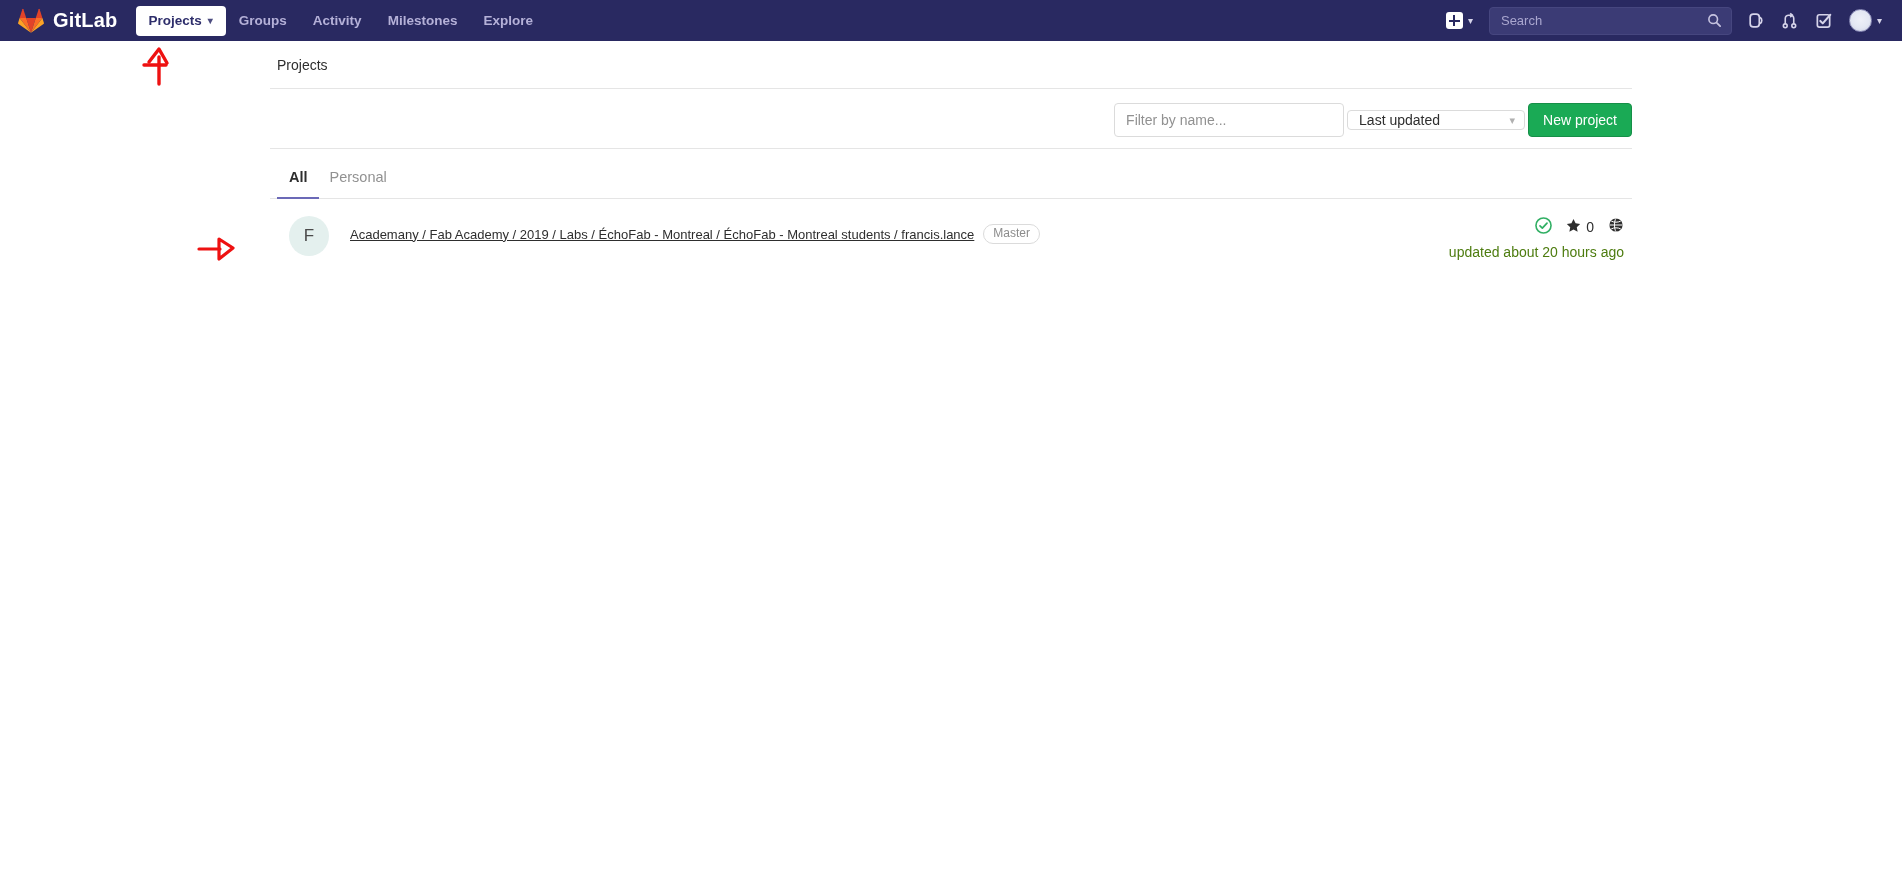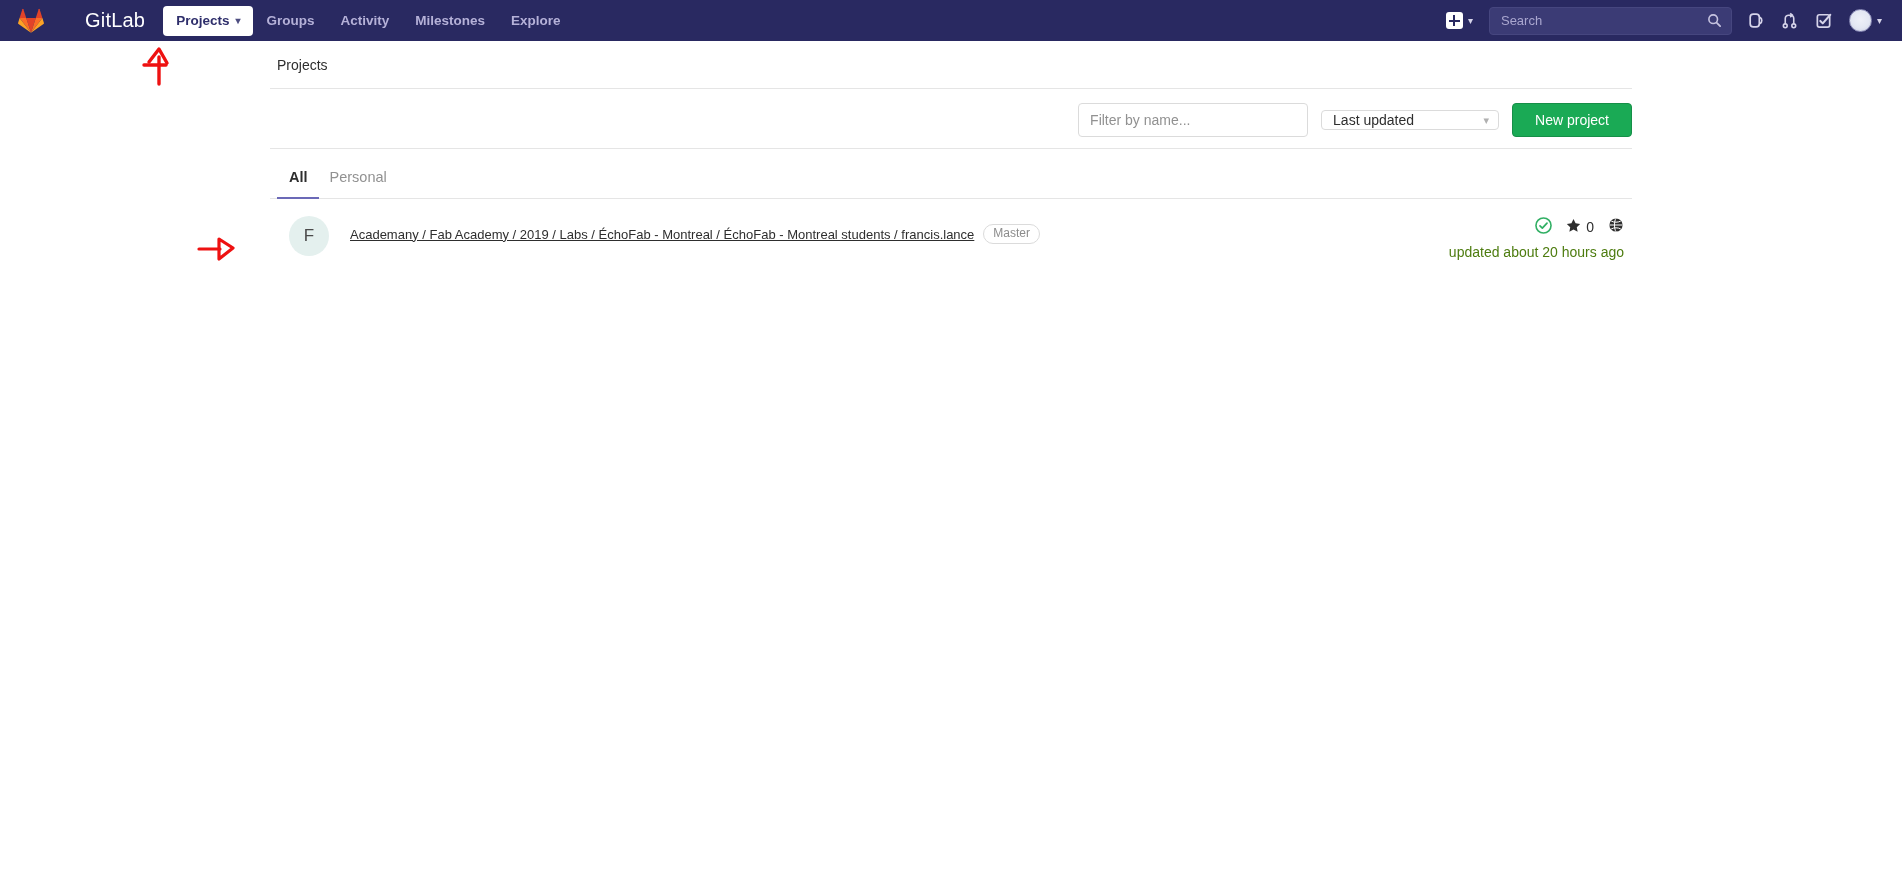--- a/index.html
+++ b/index.html
@@ -25,22 +25,21 @@
   .brand {
     display: flex; align-items: center; gap: 9px;
     margin-right: 18px;
     text-decoration: none;
   }
   .brand-logo { width: 26px; height: 25px; display: block; }
   .brand-name {
     color: #ffffff;
     font-size: 20px;
     letter-spacing: .2px;
-    font-weight: 400;
-    margin-left: 32px;
+    font-weight: 700;
   }
   .nav-links { display: flex; align-items: center; gap: 0; }
   .nav-link {
     color: #b5b1d8;
     font-size: 13.5px;
     font-weight: 700;
     padding: 7px 13px;
     border-radius: 4px;
     text-decoration: none;
     white-space: nowrap;
@@ -163,21 +162,21 @@
   .tab.active {
     color: #2e2e2e;
     font-weight: 700;
     border-bottom-color: #6b69b7;
   }
 
   .tabs-controls {
     margin-left: auto;
     display: flex;
     align-items: center;
-    gap: 13px;
+    gap: 3px;
     padding-bottom: 11px;
   }
   .filter-input {
     width: 230px; height: 34px;
     border: 1px solid #dbdbdb;
     border-radius: 4px;
     padding: 0 11px;
     font-size: 14px;
     color: #2e2e2e;
     font-family: "Liberation Sans", sans-serif;
@@ -197,21 +196,21 @@
     cursor: pointer;
   }
   .sort-select .caret-g { margin-left: auto; color: #b0b0b0; font-size: 11px; }
   .btn-new {
     height: 34px;
     background: #1aaa55;
     border: 1px solid #168f48;
     border-radius: 4px;
     color: #ffffff;
     font-size: 14px;
-    padding: 0 22px;
+    padding: 0 14px;
     display: flex; align-items: center;
     cursor: pointer;
     font-family: "Liberation Sans", sans-serif;
   }
 
   
   .subtabs-row {
     display: flex; align-items: flex-end;
     border-bottom: 1px solid #e5e5e5;
     padding-left: 7px;

